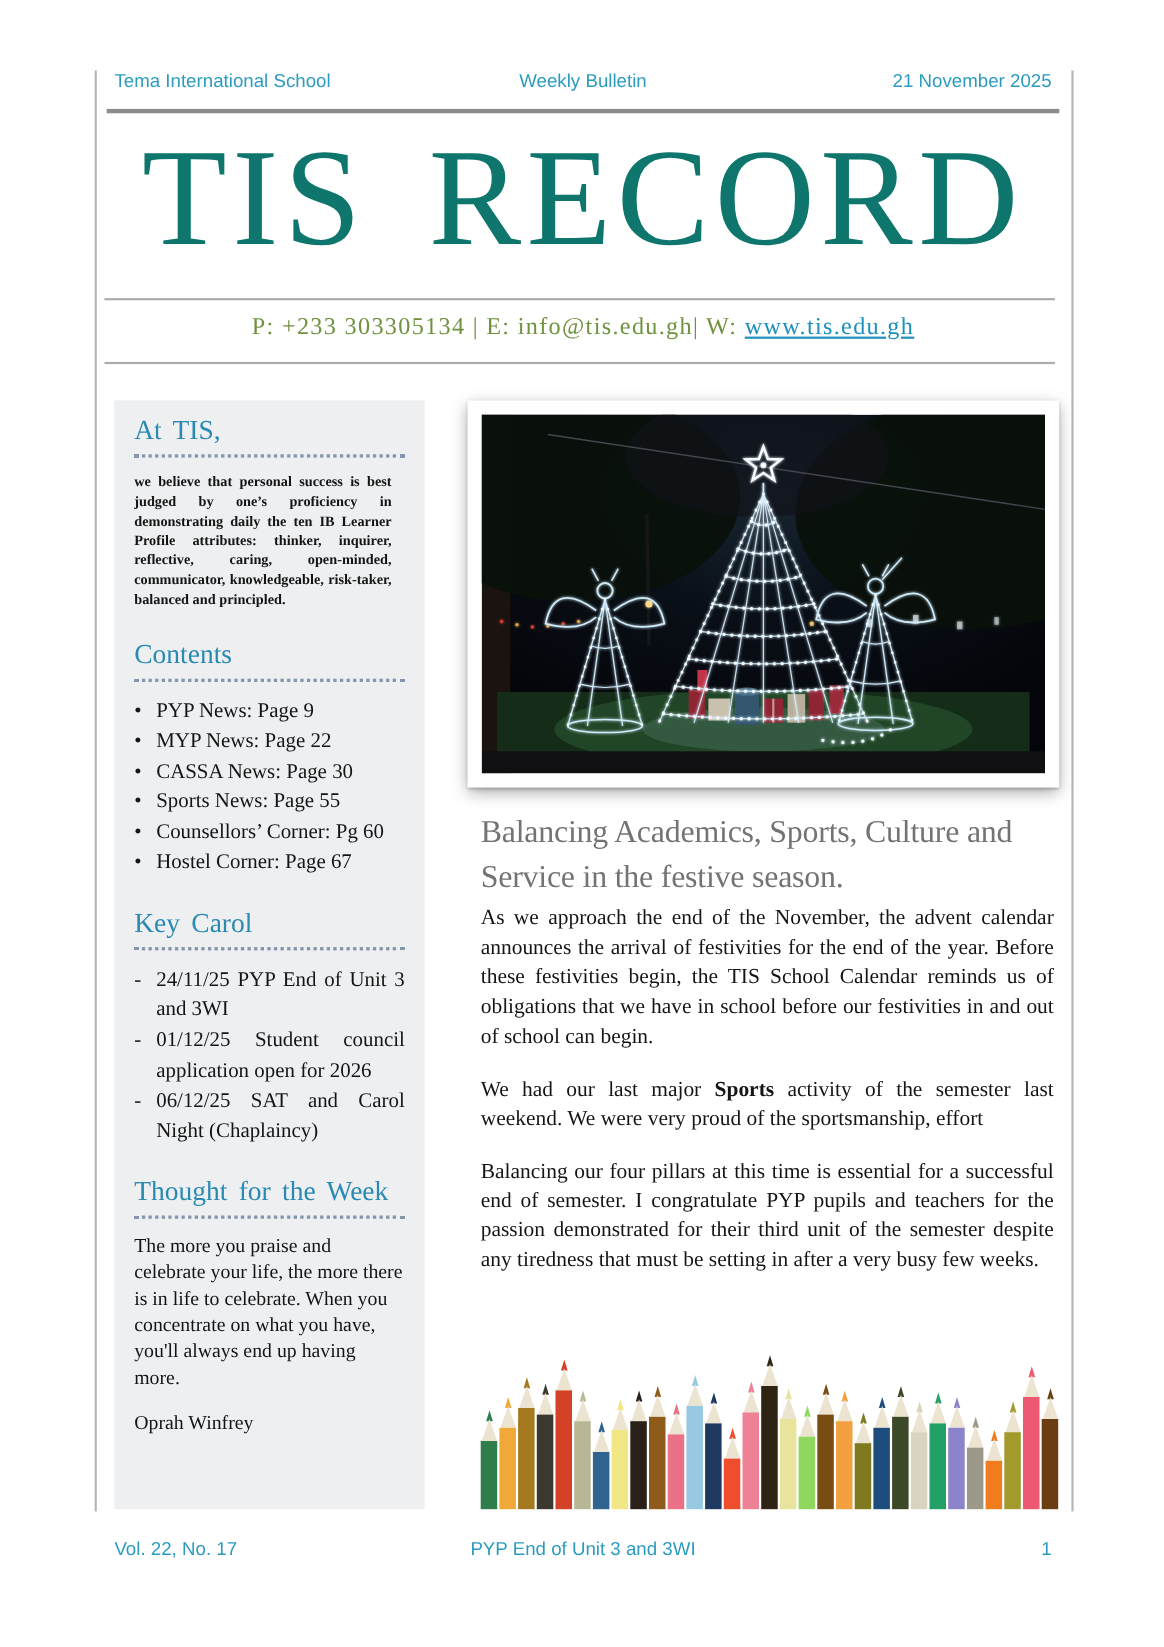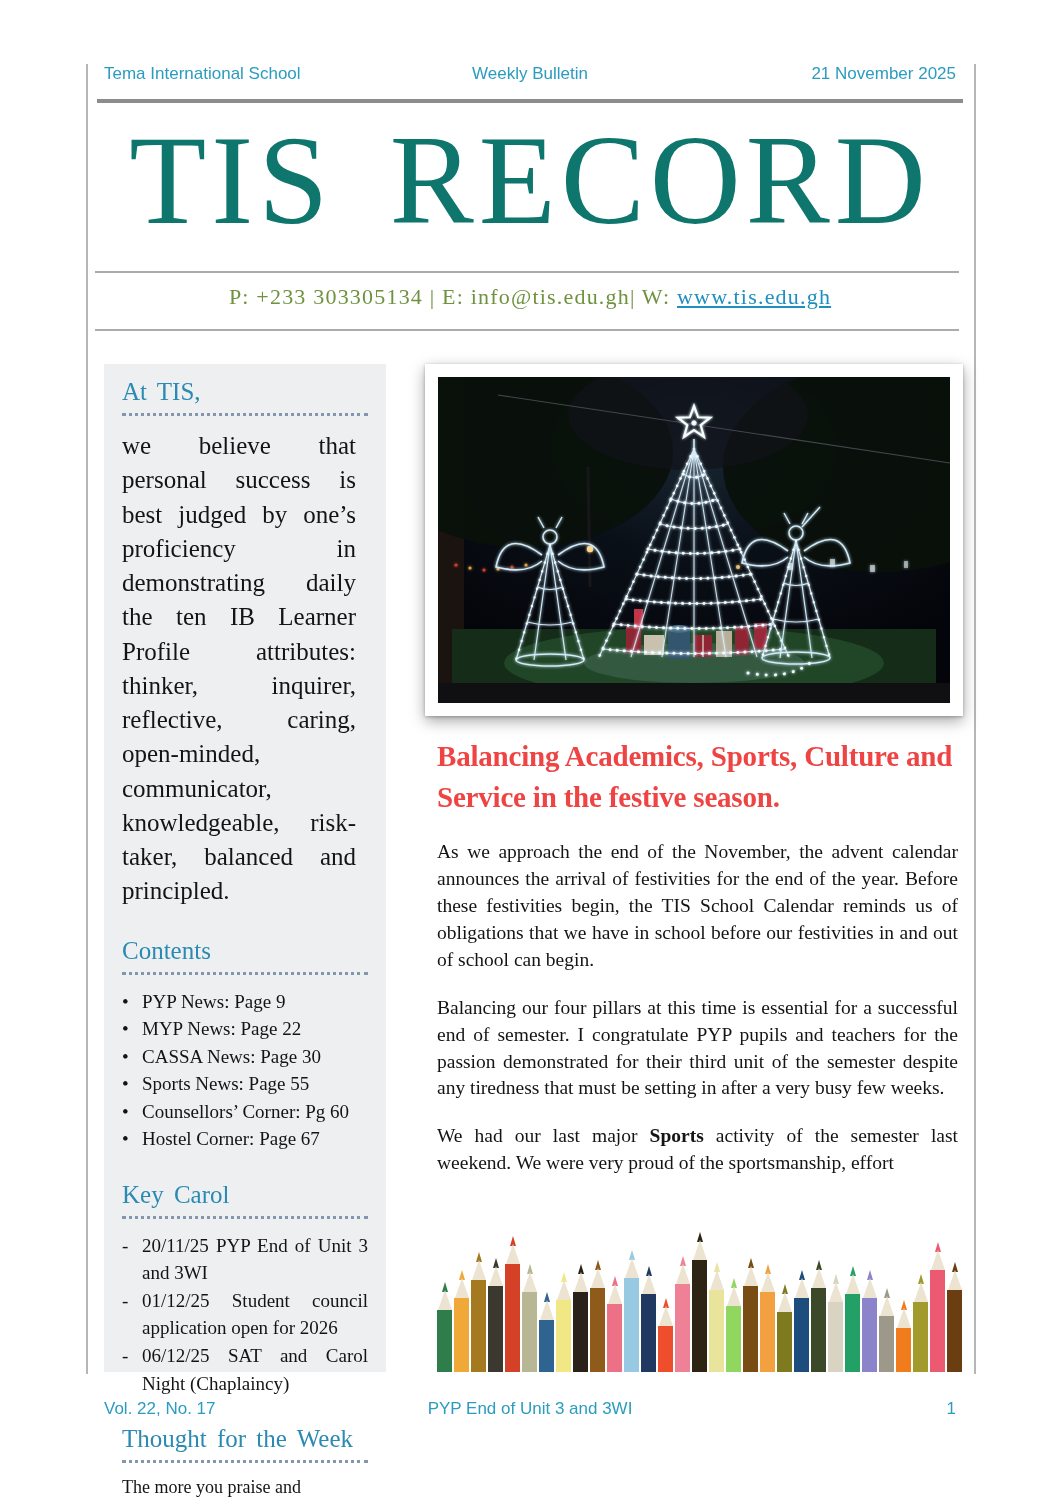--- a/index.html
+++ b/index.html
@@ -23,35 +23,35 @@
   .masthead .title{font-family:"Liberation Serif",serif;font-size:126px;line-height:1;
                    color:#0f766e;letter-spacing:5px;word-spacing:20px;white-space:nowrap;}
   .contactline{position:absolute;left:97px;top:284px;width:866px;text-align:center;
                font-size:22px;letter-spacing:1.2px;color:#6f923f;}
   .contactline a{color:#1e8fbe;text-decoration:underline;}
   
   .sidebar{position:absolute;left:104px;top:364px;width:282px;height:1008px;
            background:#edeff1;box-sizing:border-box;padding:14px 18px;}
   .sb-h{font-size:25px;color:#2a8ab2;margin:0 0 5px 0;font-weight:normal;word-spacing:4px;}
   .dotted{border:none;border-bottom:3px dotted #8595ad;margin:0 0 13px 0;height:2px;}
-  .sb-body{font-size:25px;line-height:1.37;text-align:justify;margin:0 12px 28px 0;}
+  .sb-body{font-size:13px;line-height:1.37;text-align:justify;margin:0 12px 28px 0;font-weight:bold;}
   .sb-list{margin:0 0 28px 0;font-size:19px;line-height:1.45;}
   .sb-list .list-item{display:flex;}
   .sb-list .marker{width:20px;flex:0 0 20px;}
   .sb-list .item-text{flex:1;}
   .sb-list.justify .item-text{text-align:justify;}
   .thought-body{font-size:18px;line-height:1.33;margin:0 0 16px 0;}
   .thought-author{font-size:18px;}
   
   .photo-frame{position:absolute;left:425px;top:364px;width:538px;height:352px;background:#fff;
                box-sizing:border-box;padding:13px;box-shadow:0 5px 14px rgba(0,0,0,0.35),0 1px 3px rgba(0,0,0,0.25);}
   .photo-frame svg{display:block;width:512px;height:326px;}
   
   .article{position:absolute;left:437px;top:736px;width:521px;}
-  .article h1{font-size:29px;line-height:1.4;color:#ef4444;margin:0 0 22px 0;font-weight:bold;letter-spacing:-0.2px;}
+  .article h1{font-size:29px;line-height:1.4;color:#737373;margin:0 0 5px 0;font-weight:normal;letter-spacing:-0.2px;}
   .article p{font-size:19.5px;line-height:1.38;text-align:justify;margin:0 0 21px 0;}
   
   .pencils{position:absolute;left:437px;top:1230px;width:522px;height:142px;
            display:flex;align-items:flex-end;gap:2px;}
   .pencil{display:flex;flex-direction:column;align-items:center;justify-content:flex-end;width:15px;}
   .pencil .lead{width:0;height:0;border-left:3px solid transparent;border-right:3px solid transparent;
                 border-bottom:10px solid #333;}
   .pencil .cone{width:0;height:0;border-left:7.5px solid transparent;border-right:7.5px solid transparent;
                 border-bottom:20px solid #ece4d1;margin-top:-2px;}
   .pencil .pbody{width:15px;}
@@ -114,21 +114,21 @@
           <span class="marker">•</span>
           <span class="item-text">Hostel Corner: Page 67</span>
         </div>
       </div>
 
     <h2 class="sb-h">Key Carol</h2>
     <div class="dotted"></div>
     <div class="sb-list justify">
         <div class="list-item">
           <span class="marker">-</span>
-          <span class="item-text">20/11/25 PYP End of Unit 3 and 3WI</span>
+          <span class="item-text">24/11/25 PYP End of Unit 3 and 3WI</span>
         </div>
         <div class="list-item">
           <span class="marker">-</span>
           <span class="item-text">01/12/25 Student council application open for 2026</span>
         </div>
         <div class="list-item">
           <span class="marker">-</span>
           <span class="item-text">06/12/25 SAT and Carol Night (Chaplaincy)</span>
         </div>
       </div>
@@ -227,22 +227,22 @@
           <path d="M358 164 L324 281 M358 164 L392 281" stroke-width="2.4" stroke-linecap="round" stroke-dasharray="0.1 9" stroke="#eefaff"></path>
         </g>
         <path d="M310 296 Q350 303 372 286" stroke-width="3" stroke-linecap="round" stroke-dasharray="0.1 9" stroke="#eefaff"></path>
       </g>
     </svg>
   </div>
 
   <div class="article">
     <h1>Balancing Academics, Sports, Culture and Service in the festive season.</h1>
     <p>As we approach the end of the November, the advent calendar announces the arrival of festivities for the end of the year.  Before these festivities begin, the TIS School Calendar reminds us of obligations that we have in school before our festivities in and out of school can begin.</p>
+    <p><span>We had our last major </span><b>Sports</b><span> activity of the semester last weekend.  We were very proud of the sportsmanship, effort</span></p>
     <p>Balancing our four pillars at this time is essential for a successful end of semester. I congratulate PYP pupils and teachers for the passion demonstrated for their third unit of the semester despite any tiredness that must be setting in after a very busy few weeks.</p>
-    <p><span>We had our last major </span><b>Sports</b><span> activity of the semester last weekend.  We were very proud of the sportsmanship, effort</span></p>
   </div>
 
   <div class="pencils">
       <div class="pencil">
         <div class="lead" style="border-bottom-color: rgb(46, 125, 74);"></div>
         <div class="cone"></div>
         <div class="pbody" style="background: rgb(46, 125, 74); height: 62px;"></div>
       </div>
       <div class="pencil">
         <div class="lead" style="border-bottom-color: rgb(240, 168, 56);"></div>

